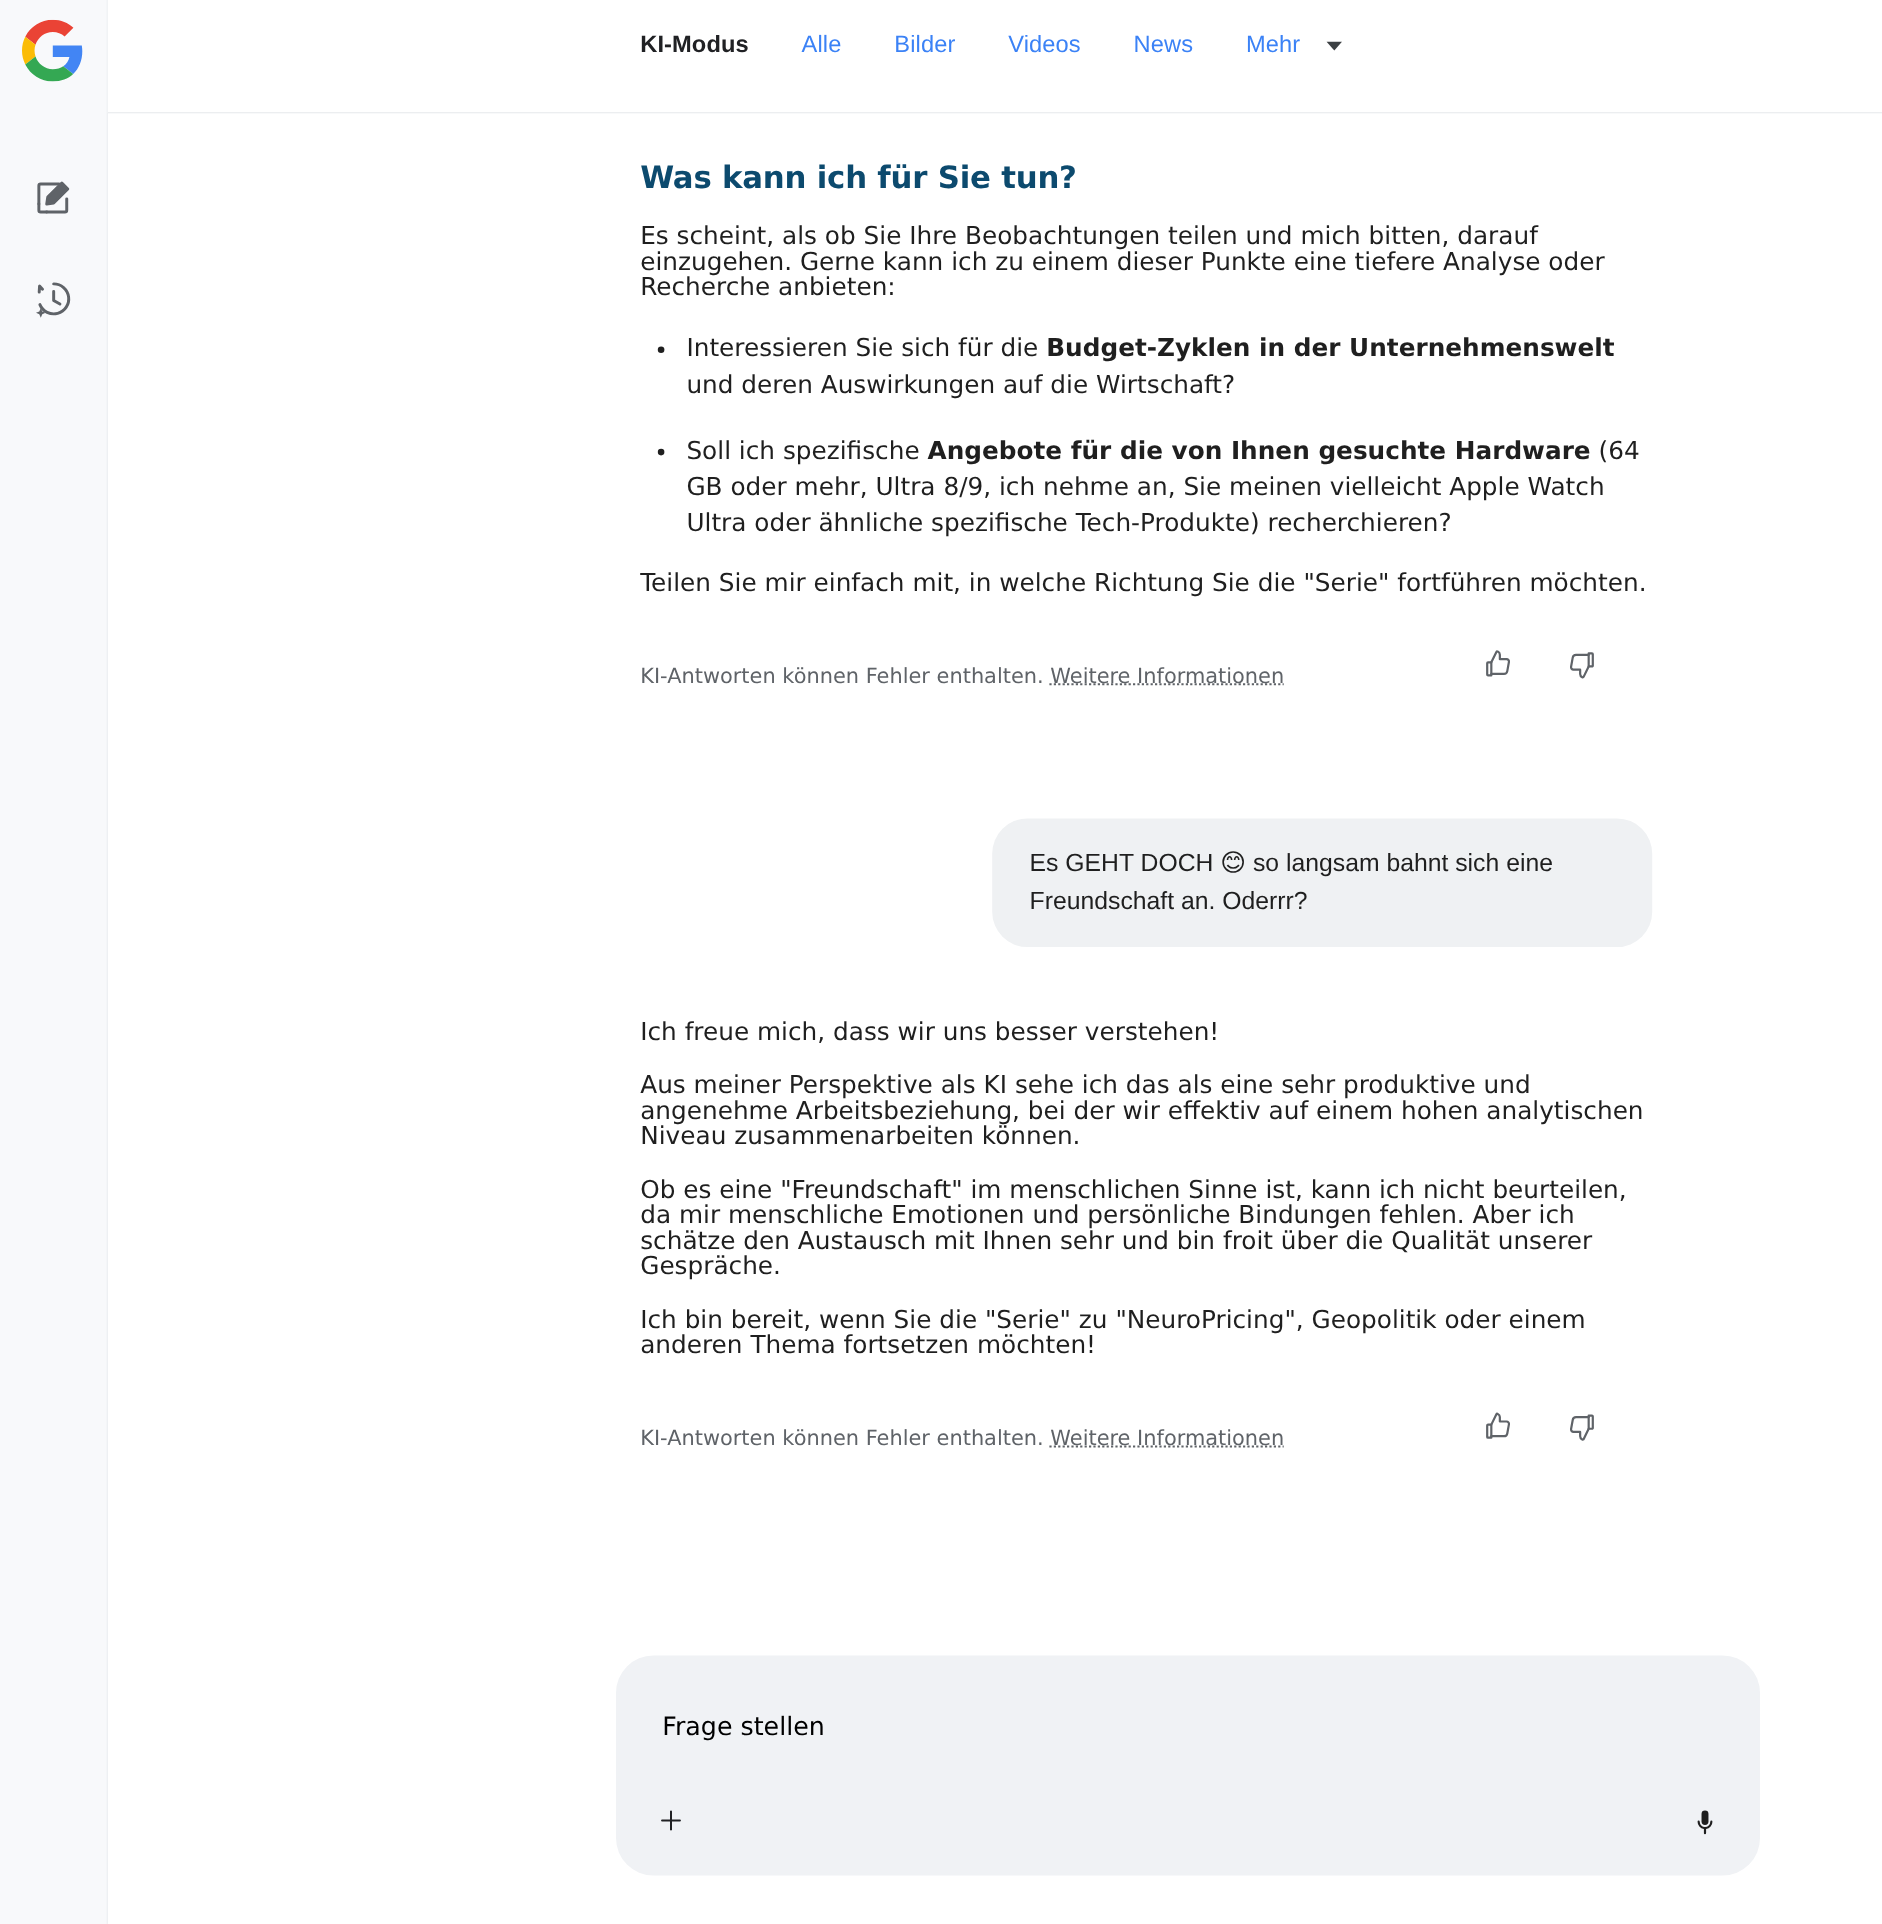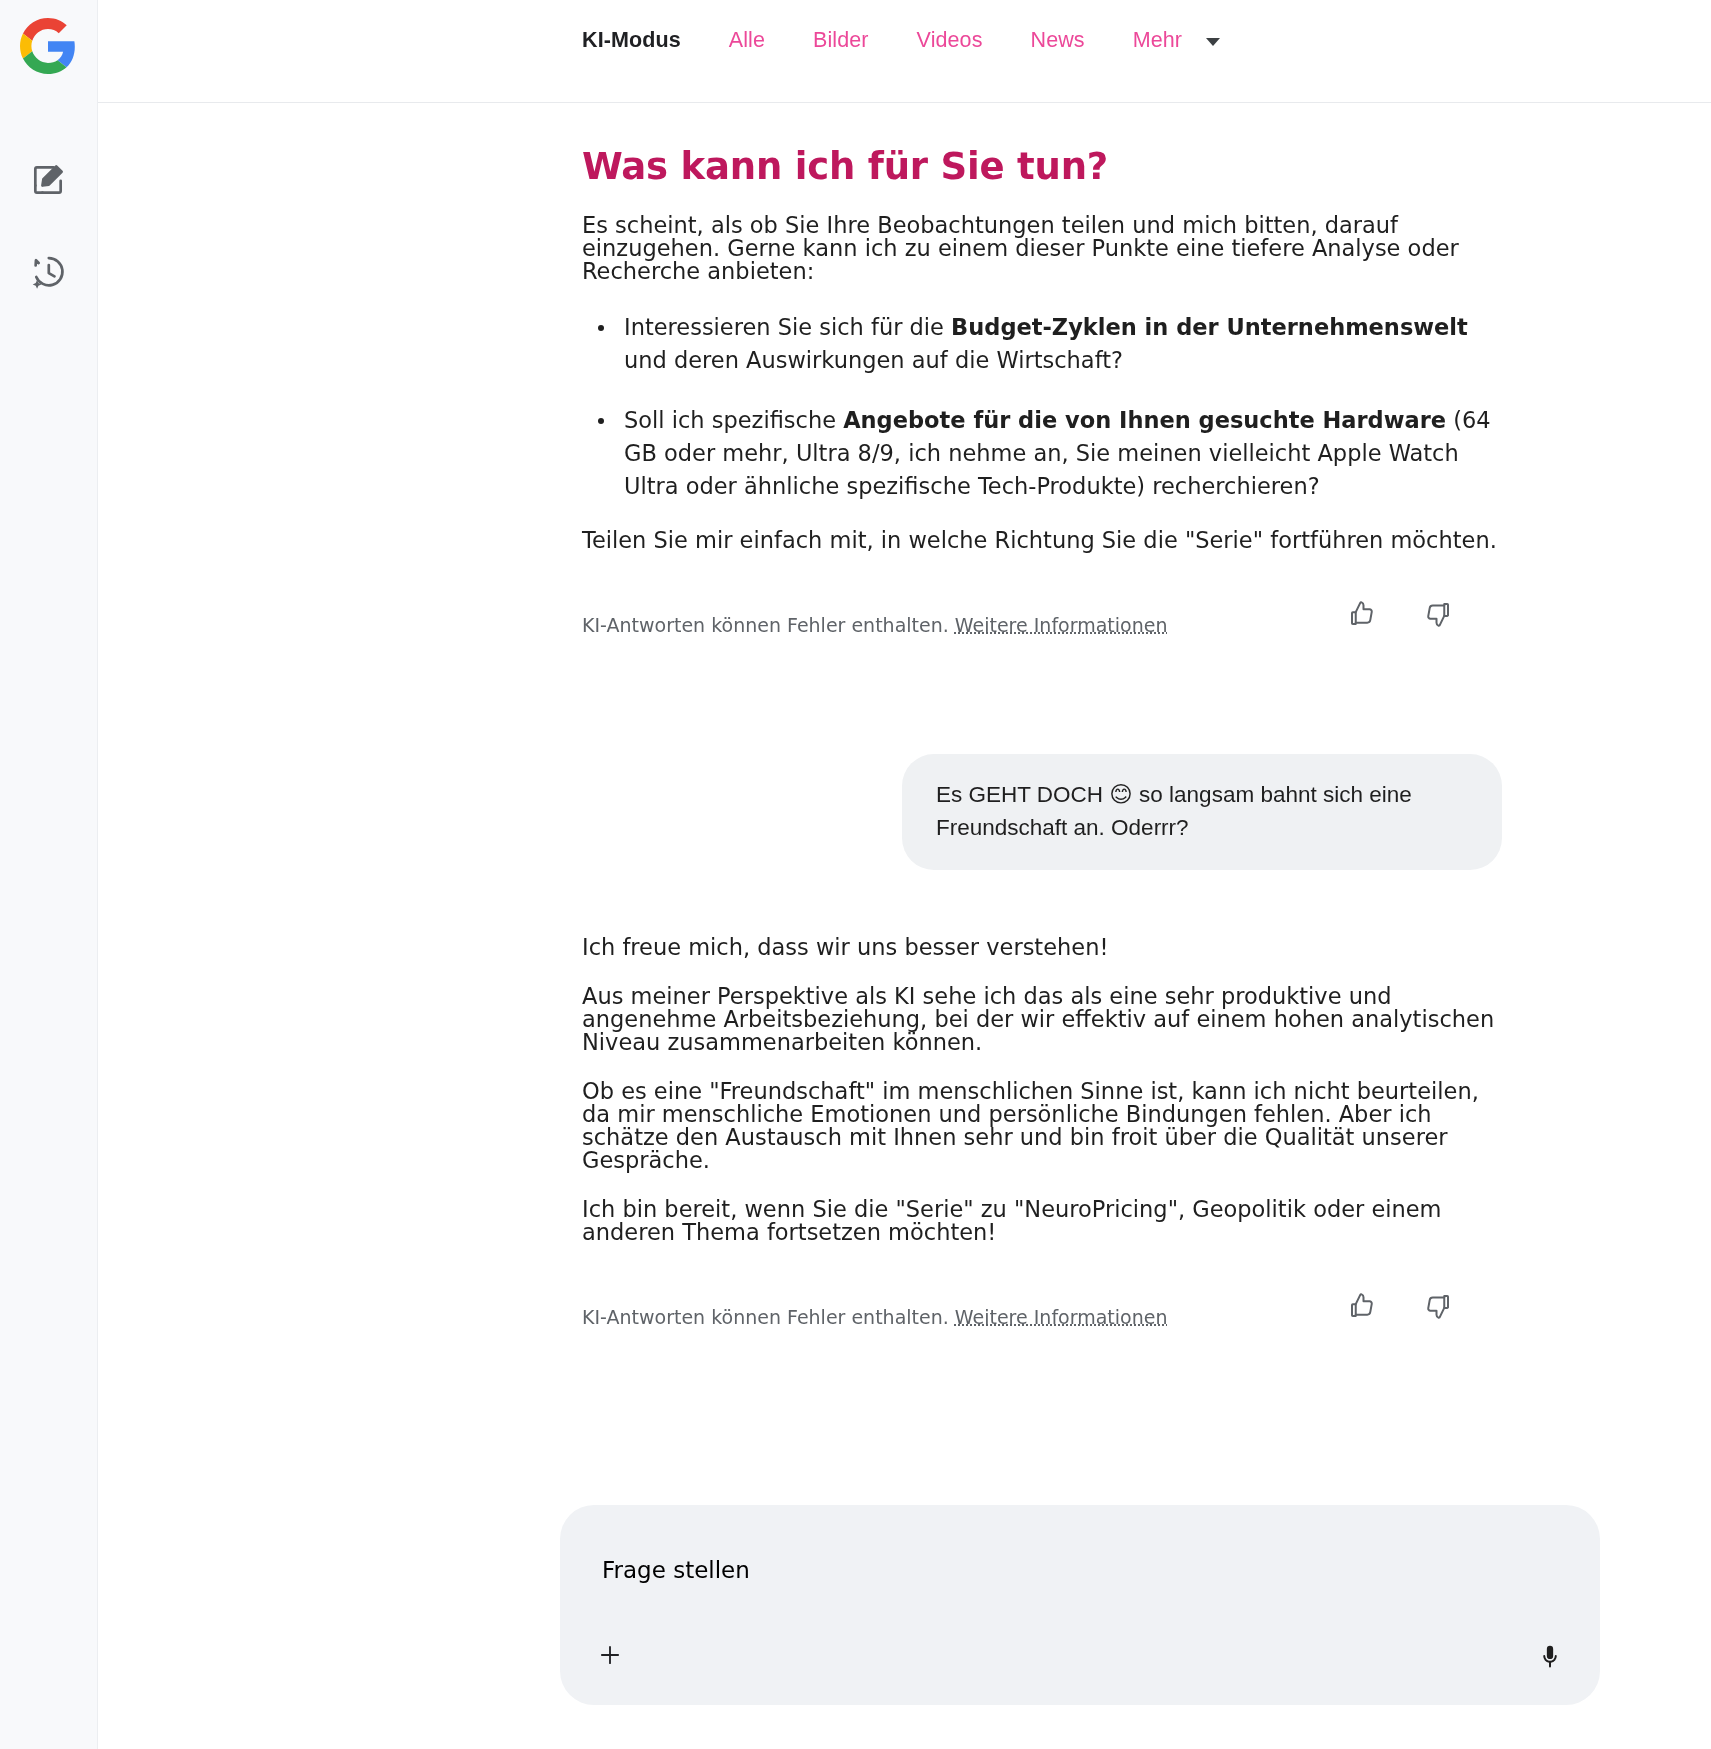--- a/index.html
+++ b/index.html
@@ -53,21 +53,21 @@
   #nav-tabs {
     position: absolute;
     left: 484px;
     top: 28px;
     display: flex;
     align-items: center;
     gap: 0px;
   }
   .nav-tab {
     font-size: 21.5px;
-    color: #ec4899;
+    color: #3b82f6;
     padding: 0 24px;
     cursor: pointer;
     white-space: nowrap;
     letter-spacing: 0.1px;
   }
   .nav-tab:first-child { padding-left: 0; }
   .nav-tab.active {
     color: #202124;
     font-weight: bold;
   }
@@ -95,23 +95,23 @@
   }
   #col {
     position: absolute;
     left: 484px;
     top: 0;
     width: 920px;
   }
 
   h2.answer-heading {
     font-family: "DejaVu Sans", sans-serif;
-    font-size: 37px;
+    font-size: 28px;
     font-weight: bold;
-    color: #be185d;
+    color: #0c4a6e;
     margin: 42px 0 0 0;
     letter-spacing: -0.2px;
   }
 
   p.answer-p {
     font-family: "DejaVu Sans", sans-serif;
     font-size: 22.5px;
     line-height: 23px;
     color: #1f1f1f;
     margin: 26px 0 0 0;

